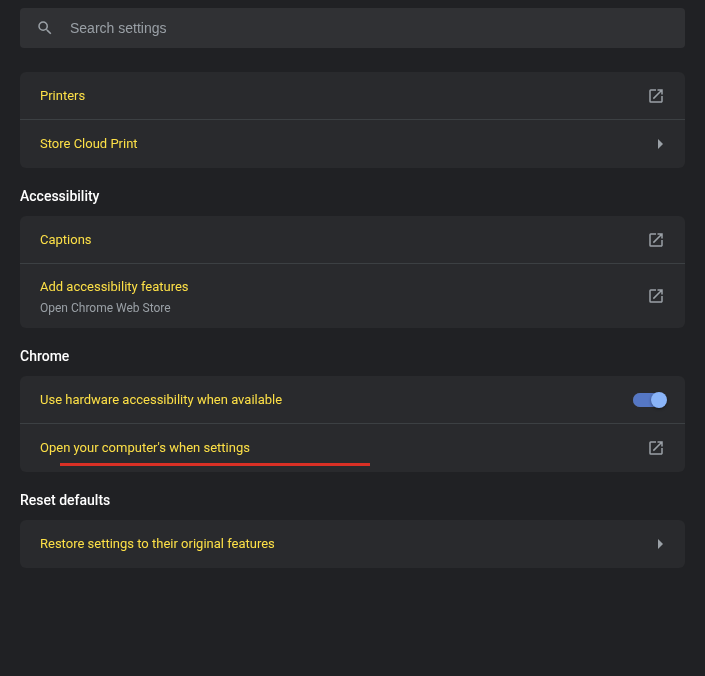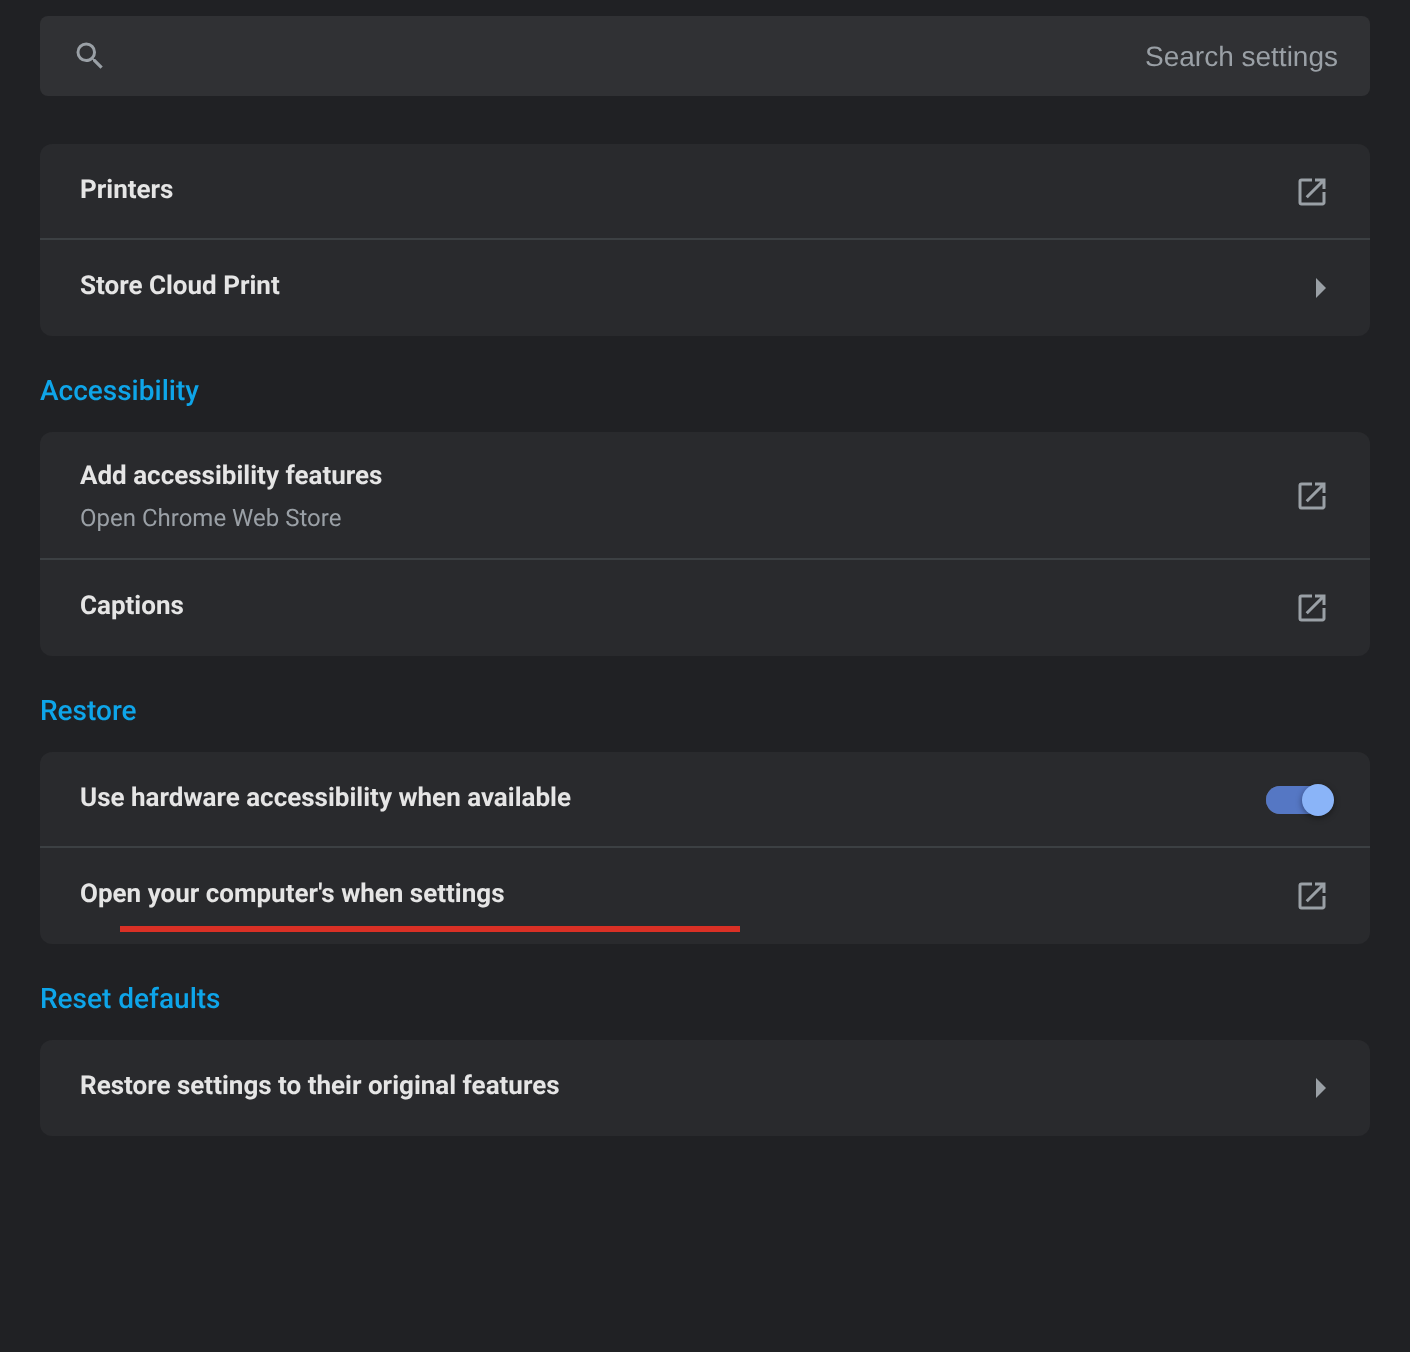--- a/index.html
+++ b/index.html
@@ -30,30 +30,29 @@
       display: flex;
       align-items: center;
     }
     .search-input {
       background: transparent;
       border: none;
       outline: none;
       color: #fef9c3;
       font-size: 14px;
       flex: 1;
-      text-align: right;
     }
     .search-input::placeholder {
       color: #9aa0a6;
     }
     .content {
       padding: 0 20px;
     }
     .section-title {
-      color: #0ea5e9;
+      color: #ffffff;
       font-size: 14px;
       font-weight: 500;
       padding: 20px 0 12px 0;
     }
     .section-card {
       background: #292a2d;
       border-radius: 6px;
       overflow: hidden;
     }
     .row {
@@ -68,24 +67,23 @@
       border-bottom: none;
     }
     .row-content {
       flex: 1;
       display: flex;
       flex-direction: column;
       justify-content: center;
       padding: 12px 0;
     }
     .row-title {
-      color: #e5e5e5;
+      color: #fde047;
       font-size: 13px;
       line-height: 1.5;
-      font-weight: bold;
     }
     .row-subtitle {
       color: #9aa0a6;
       font-size: 12px;
       margin-top: 4px;
     }
     .row-action {
       color: #9aa0a6;
       display: flex;
       align-items: center;
@@ -170,44 +168,44 @@
       <span class="row-action arrow-icon">
         <svg viewBox="0 0 6 10">
             <path d="M0 0l5 5-5 5z"></path>
           </svg>
       </span>
     </div>
   </div>
 
   <div class="section-title">Accessibility</div>
   <div class="section-card">
+    <div class="row">
+      <div class="row-content">
+        <span class="row-title">Captions</span>
+      </div>
+      <span class="row-action">
+        <svg viewBox="0 0 24 24">
+            <path d="M19 19H5V5h7V3H5a2 2 0 0 0-2 2v14a2 2 0 0 0 2 2h14c1.1 0 2-.9 2-2v-7h-2v7zM14 3v2h3.59l-9.83 9.83 1.41 1.41L19 6.41V10h2V3h-7z"></path>
+          </svg>
+      </span>
+    </div>
     <div class="row" style="min-height:64px">
       <div class="row-content">
         <span class="row-title">Add accessibility features</span>
         <span class="row-subtitle">Open Chrome Web Store</span>
       </div>
       <span class="row-action">
         <svg viewBox="0 0 24 24">
             <path d="M19 19H5V5h7V3H5a2 2 0 0 0-2 2v14a2 2 0 0 0 2 2h14c1.1 0 2-.9 2-2v-7h-2v7zM14 3v2h3.59l-9.83 9.83 1.41 1.41L19 6.41V10h2V3h-7z"></path>
           </svg>
       </span>
     </div>
-    <div class="row">
-      <div class="row-content">
-        <span class="row-title">Captions</span>
-      </div>
-      <span class="row-action">
-        <svg viewBox="0 0 24 24">
-            <path d="M19 19H5V5h7V3H5a2 2 0 0 0-2 2v14a2 2 0 0 0 2 2h14c1.1 0 2-.9 2-2v-7h-2v7zM14 3v2h3.59l-9.83 9.83 1.41 1.41L19 6.41V10h2V3h-7z"></path>
-          </svg>
-      </span>
-    </div>
-  </div>
-
-  <div class="section-title">Restore</div>
+  </div>
+
+  <div class="section-title">Chrome</div>
   <div class="section-card">
     <div class="row">
       <div class="row-content">
         <span class="row-title">Use hardware accessibility when available</span>
       </div>
       <span class="row-action">
         <div class="toggle toggle-on">
           <div class="toggle-track"></div>
           <div class="toggle-knob"></div>
         </div>

